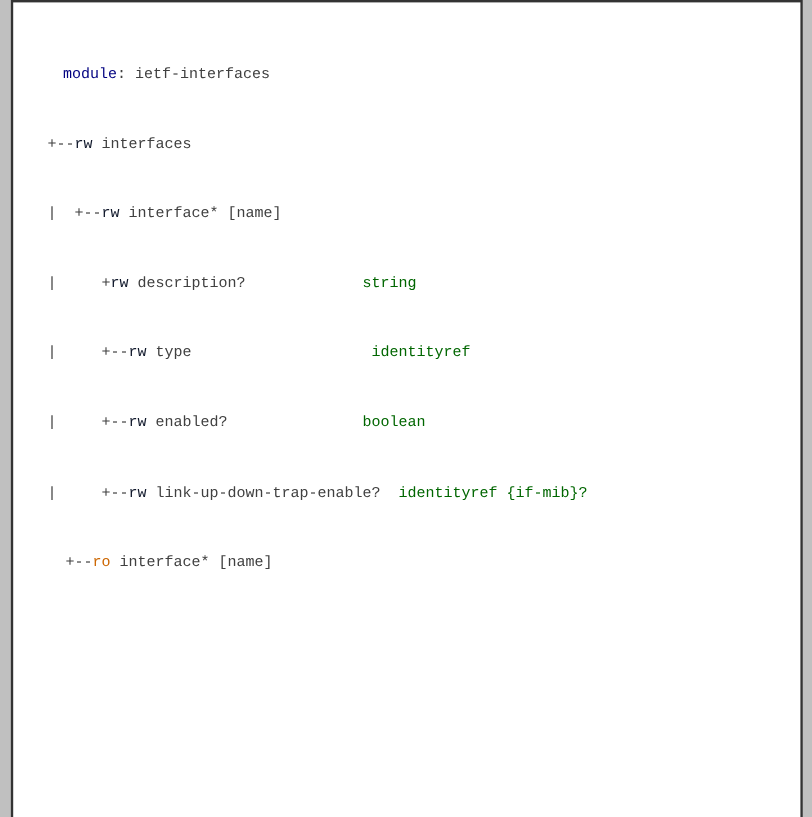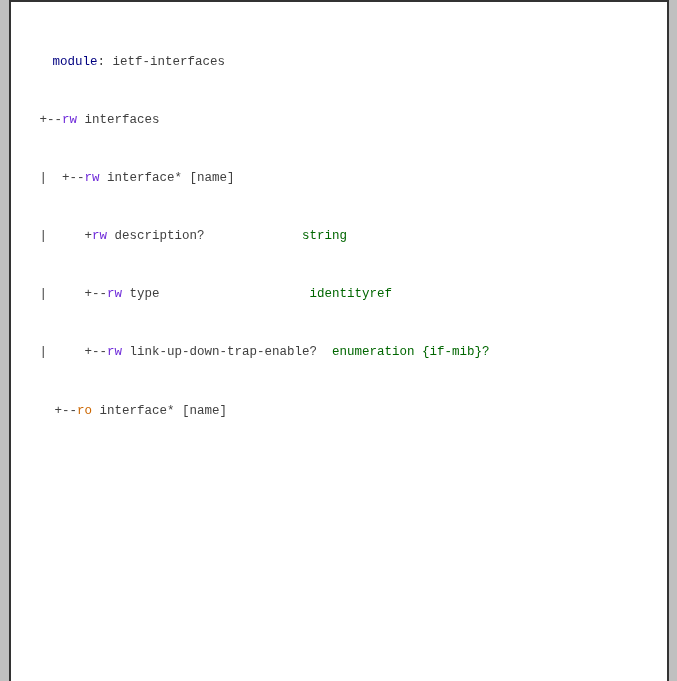--- a/index.html
+++ b/index.html
@@ -31,38 +31,39 @@
       font-size: 12.5px;
       line-height: 1.55;
       color: #000000;
       white-space: pre;
     }
 
     .line {
       display: block;
     }
 
-    span.blue { color: #6d28d9; }
+    span.blue { color: #0f172a; }
     span.orange { color: #cc6600; }
     span.green { color: #006600; }
     span.black { color: #404040; }
     span.darkblue { color: #000080; margin-left: 28px; }
   </style>
 </head>
 <body>
 
 <div class="container">
 
   <div class="code-block">
     <span class="line"><span class="darkblue">module</span><span class="black">: ietf-interfaces</span></span>
     <span class="line"><span class="black">  </span><span class="black">+--</span><span class="blue">rw</span><span class="black"> interfaces</span></span>
     <span class="line"><span class="black">  |  +--</span><span class="blue">rw</span><span class="black"> interface* [name]</span></span>
     <span class="line"><span class="black">  |     +</span><span class="blue">rw</span><span class="black"> description?             </span><span class="green">string</span></span>
     <span class="line"><span class="black">  |     +--</span><span class="blue">rw</span><span class="black"> type                    </span><span class="green">identityref</span></span>
-    <span class="line"><span class="black">  |     +--</span><span class="blue">rw</span><span class="black"> link-up-down-trap-enable?  </span><span class="green">enumeration {if-mib}?</span></span>
+    <span class="line"><span class="black">  |     +--</span><span class="blue">rw</span><span class="black"> enabled?               </span><span class="green">boolean</span></span>
+    <span class="line"><span class="black">  |     +--</span><span class="blue">rw</span><span class="black"> link-up-down-trap-enable?  </span><span class="green">identityref {if-mib}?</span></span>
     <span class="line"><span class="black">    +--</span><span class="orange">ro</span><span class="black"> interface* [name]</span></span>
     
     
     
     
     
     
     
     
     

